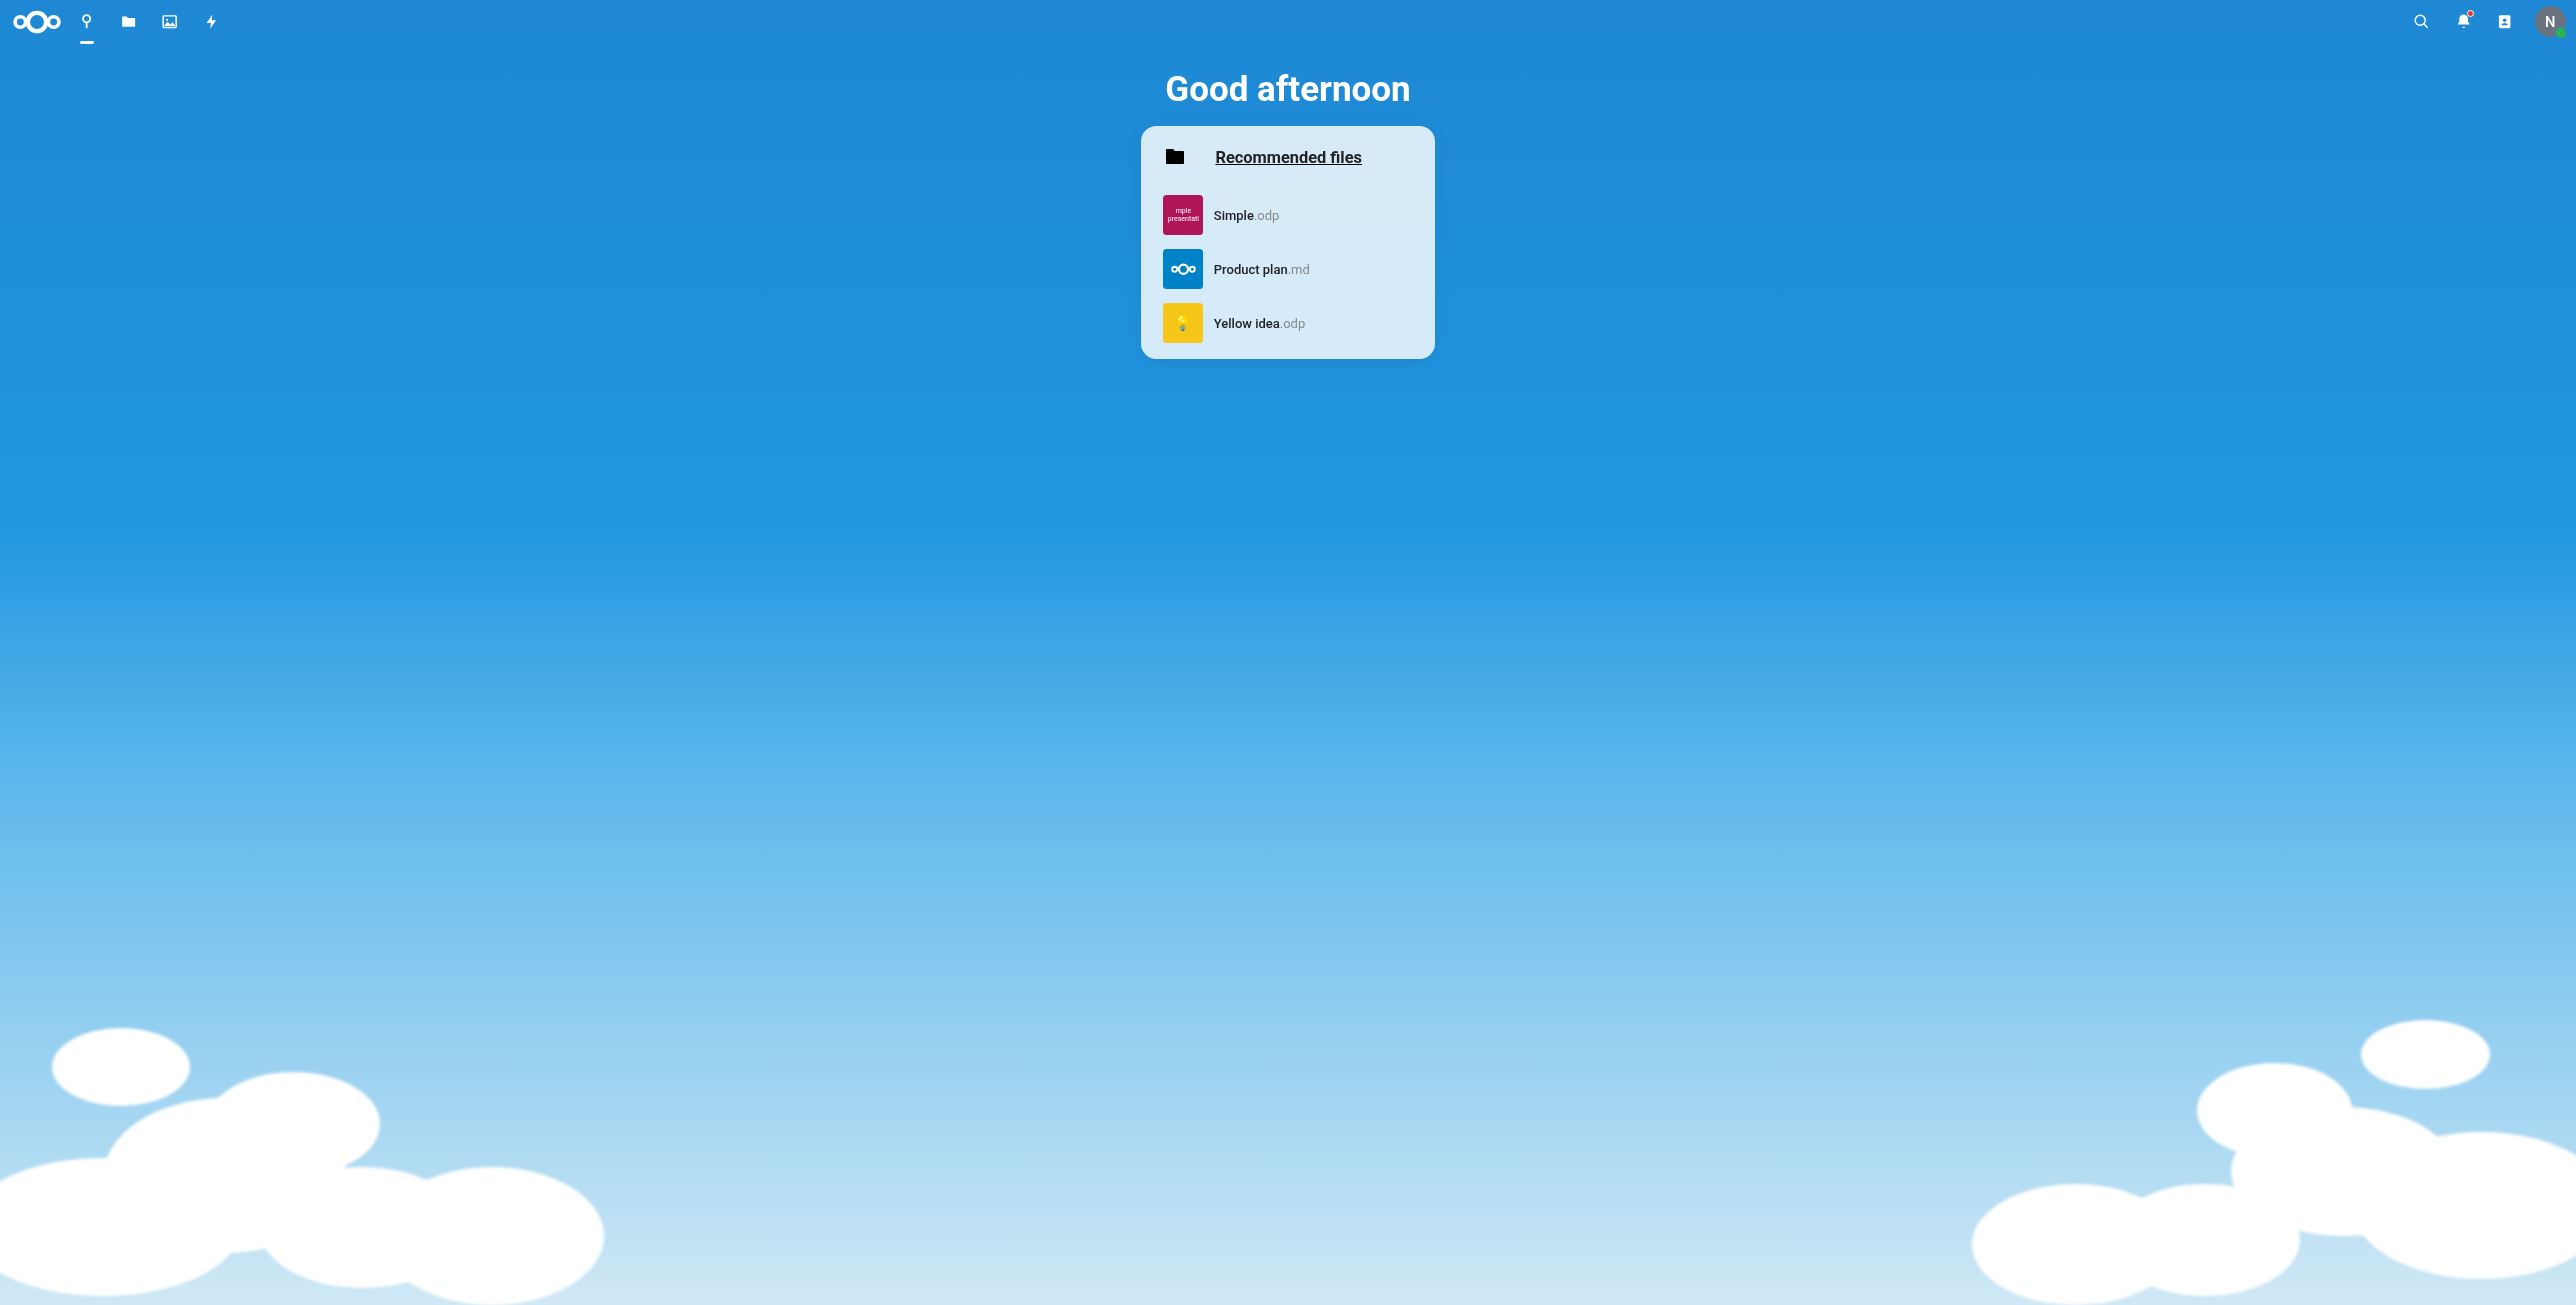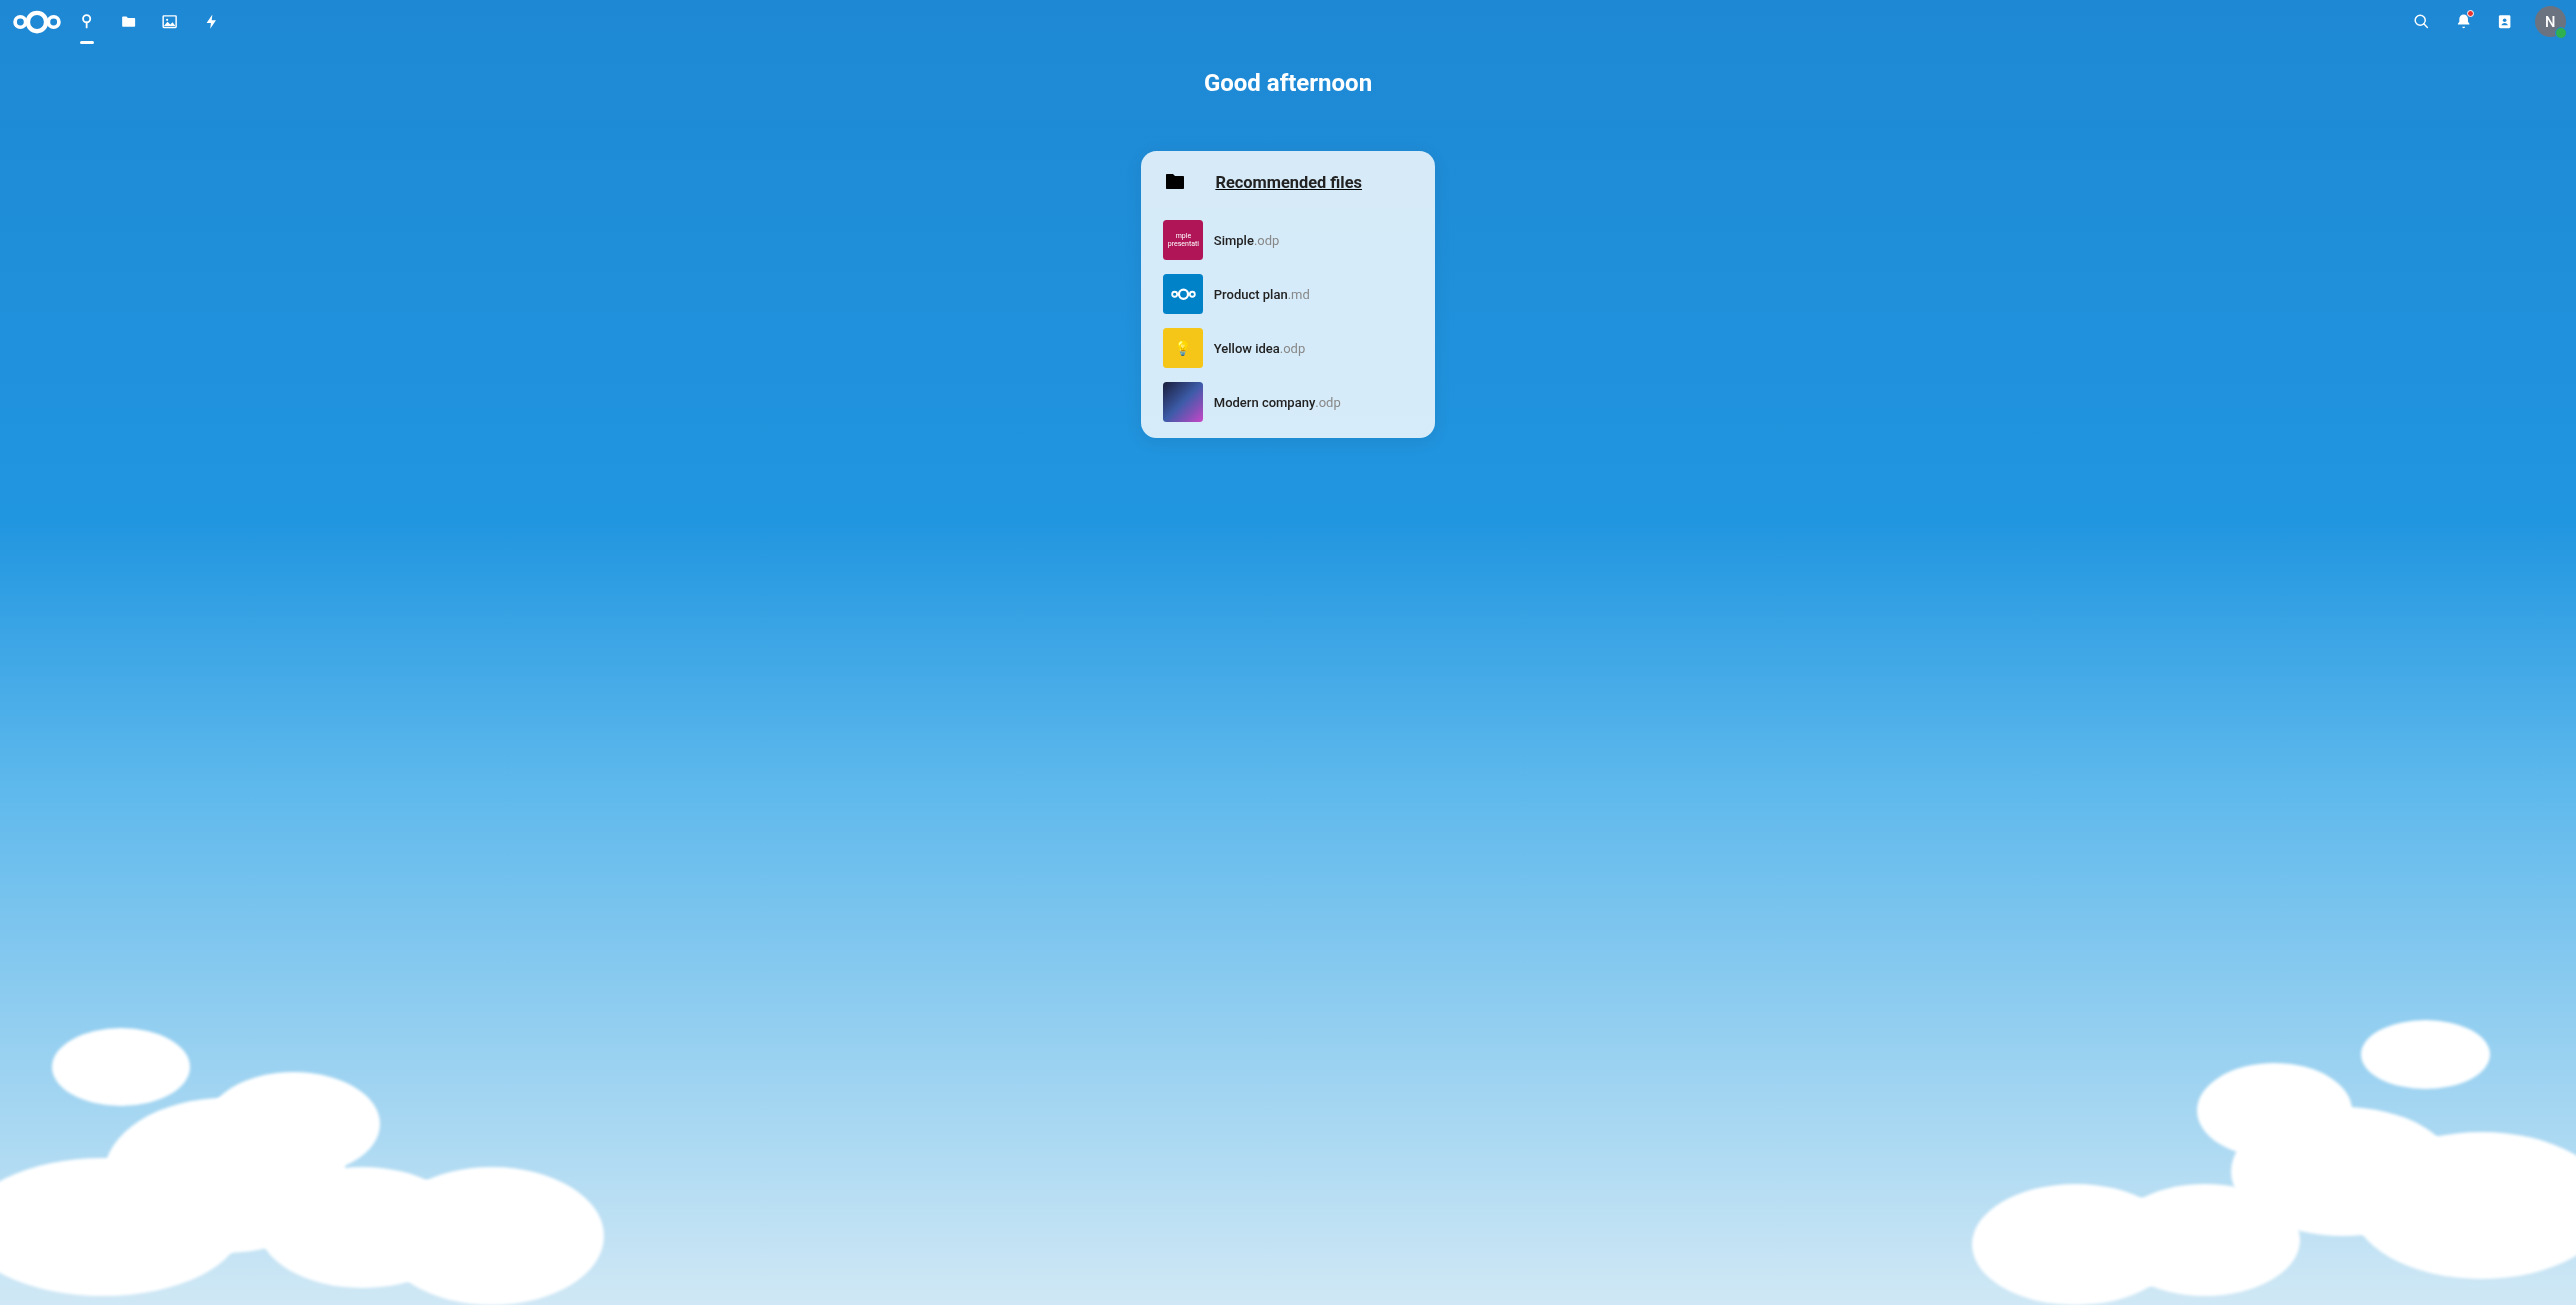--- a/index.html
+++ b/index.html
@@ -110,23 +110,23 @@
     .main {
       position: relative;
       z-index: 5;
       display: flex;
       flex-direction: column;
       align-items: center;
       padding-top: 26px;
     }
     .greeting {
       color: #fff;
-      font-size: 24px;
+      font-size: 35px;
       font-weight: 700;
-      margin-bottom: 54px;
+      margin-bottom: 16px;
     }
     .action-buttons {
       display: flex;
       gap: 14px;
       margin-bottom: 60px;
     }
     .pill-btn {
       background: rgba(255,255,255,0.65);
       border: none;
       border-radius: 22.4px;
@@ -310,22 +310,16 @@
             </svg>
           </div>
           <span class="file-name">Product plan<span class="file-ext">.md</span></span>
         </li>
         <li class="file-item">
           <div class="file-thumb thumb-yellow">
             <span style="color:#333;font-size:14px;">💡</span>
           </div>
           <span class="file-name">Yellow idea<span class="file-ext">.odp</span></span>
         </li>
-        <li class="file-item">
-          <div class="file-thumb thumb-dark">
-            <div style="width:100%;height:100%;background:linear-gradient(135deg,#1a1e3a,#3c5ba8,#c746c7);"></div>
-          </div>
-          <span class="file-name">Modern company<span class="file-ext">.odp</span></span>
-        </li>
       </ul>
   </div>
 </div>
 
 
 </body></html>

